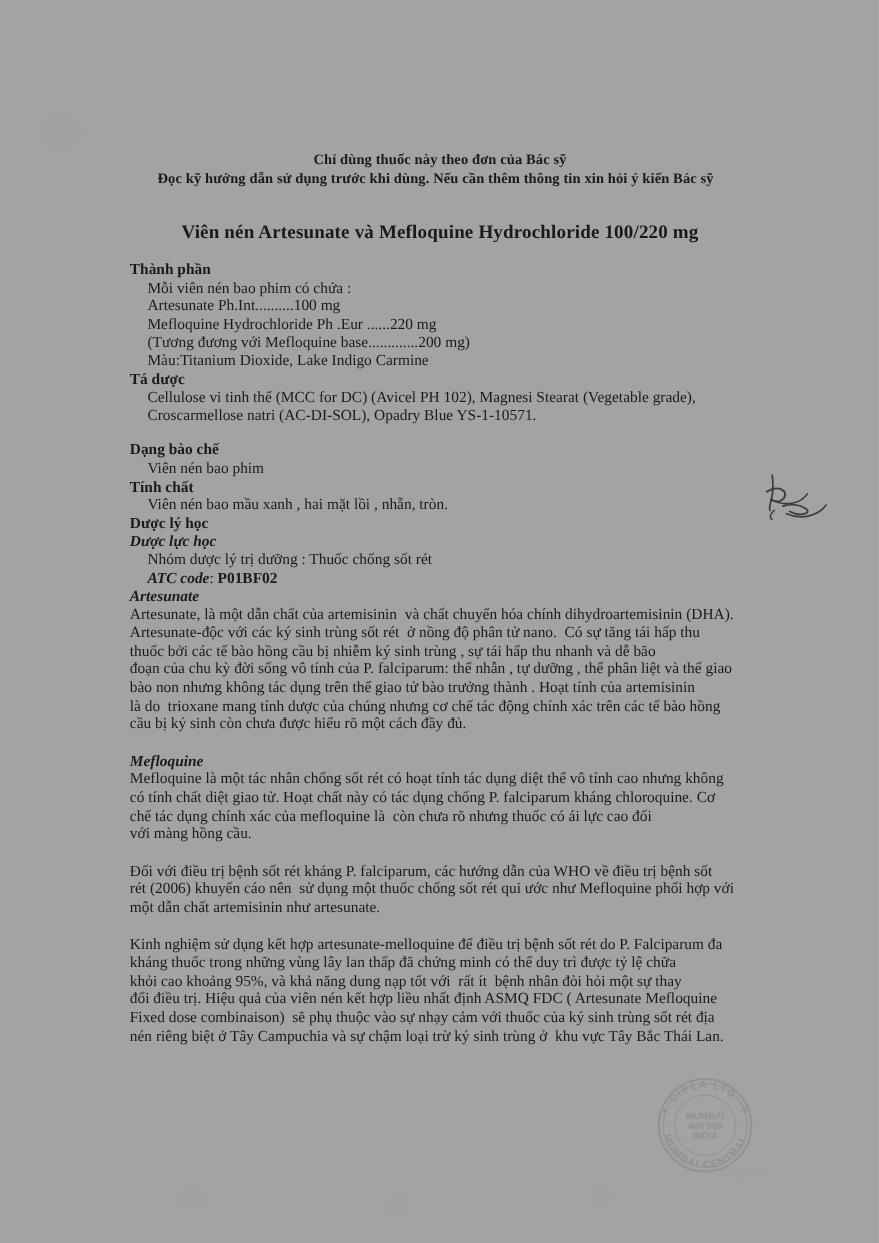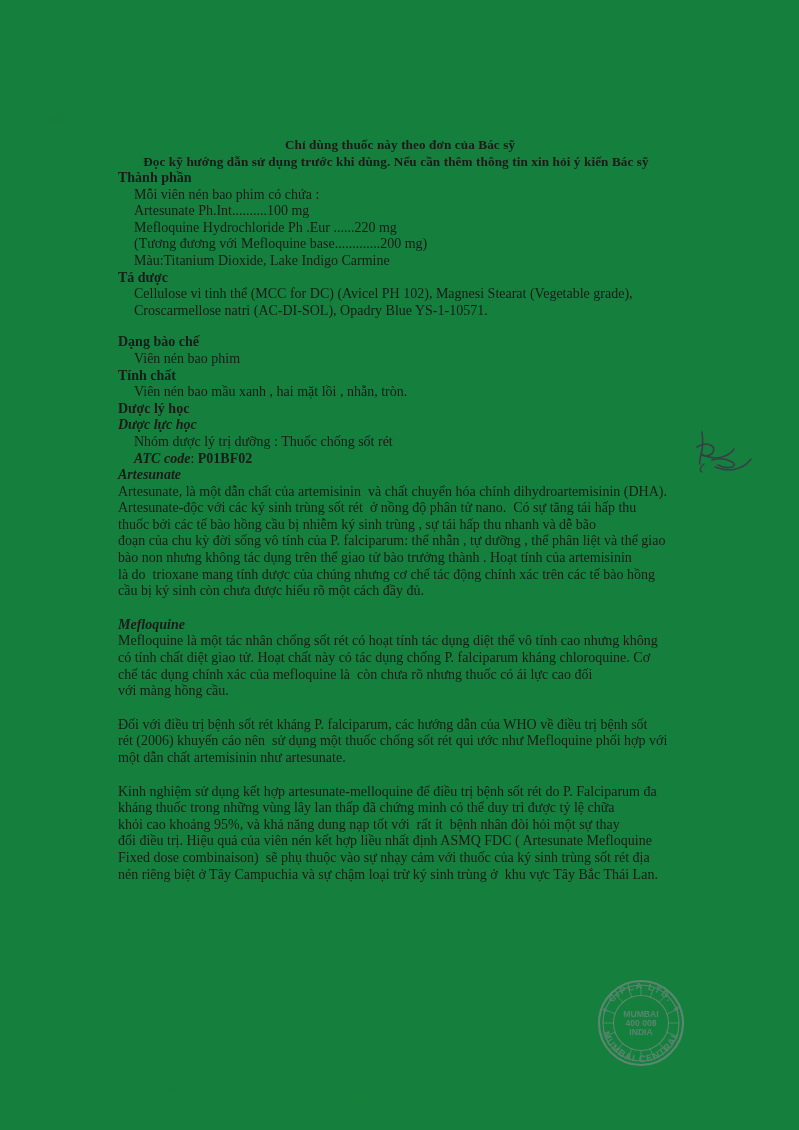--- a/index.html
+++ b/index.html
@@ -15,21 +15,21 @@
     overflow: hidden;
     font-family: "Liberation Serif", "DejaVu Serif", serif;
     color: #1a1a1a;
     -webkit-font-smoothing: antialiased;
   }
 
   
   .page {
     position: absolute;
     inset: 0;
-    background: #15803d;
+    background: #a3a3a3;
   }
 
   .scan-noise {
     position: absolute;
     inset: 0;
     pointer-events: none;
     background:
       radial-gradient(ellipse 40px 30px at 56px 120px, rgba(0,0,0,0.018), rgba(0,0,0,0) 70%),
       radial-gradient(ellipse 30px 22px at 172px 1090px, rgba(0,0,0,0.015), rgba(0,0,0,0) 70%),
       radial-gradient(ellipse 26px 20px at 360px 1096px, rgba(0,0,0,0.015), rgba(0,0,0,0) 70%),
@@ -129,20 +129,21 @@
 <div class="page">
   <div class="scan-noise"></div>
 
   <div class="content">
 
     <div class="header">
       <span class="hline hline-1">Chỉ dùng thuốc này theo đơn của Bác sỹ</span>
       <span class="hline hline-2">Đọc kỹ hướng dẫn sử dụng trước khi dùng. Nếu cần thêm thông tin xin hỏi ý kiến Bác sỹ</span>
     </div>
 
+    <div class="doc-title">Viên nén Artesunate và Mefloquine Hydrochloride 100/220 mg</div>
 
     <div class="block">
       <div class="sec-head">Thành phần</div>
       <div class="line">Mỗi viên nén bao phim có chứa :</div>
       <div class="line">Artesunate Ph.Int..........100 mg</div>
       <div class="line">Mefloquine Hydrochloride Ph .Eur ......220 mg</div>
       <div class="line">(Tương đương với Mefloquine base.............200 mg)</div>
       <div class="line">Màu:Titanium Dioxide, Lake Indigo Carmine</div>
     </div>
 

